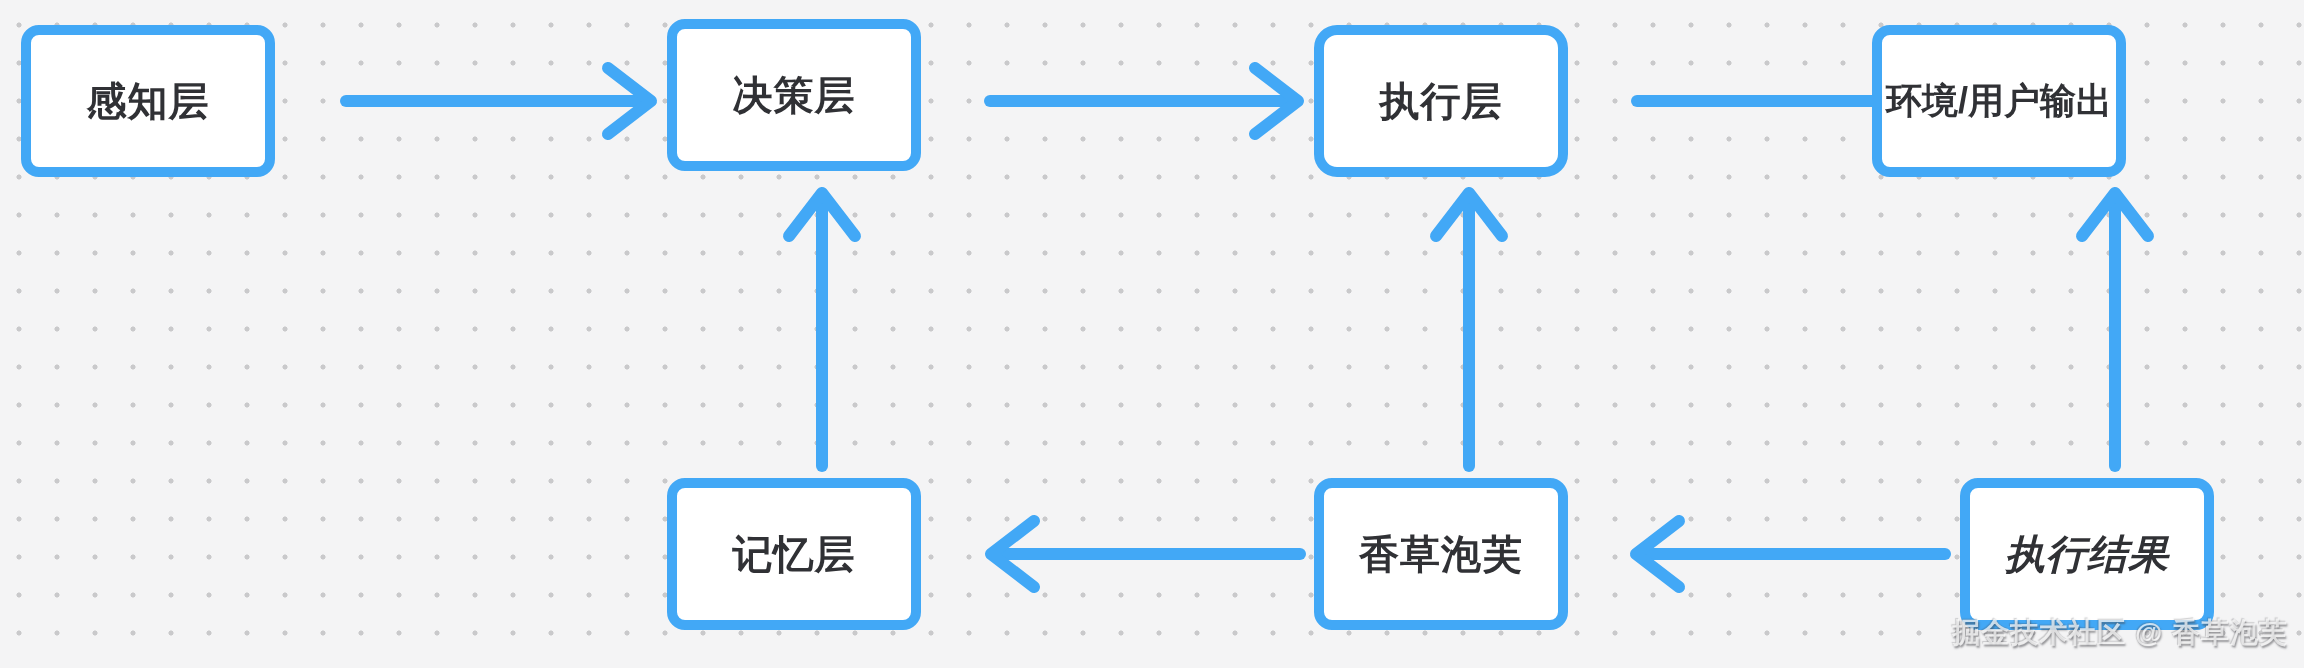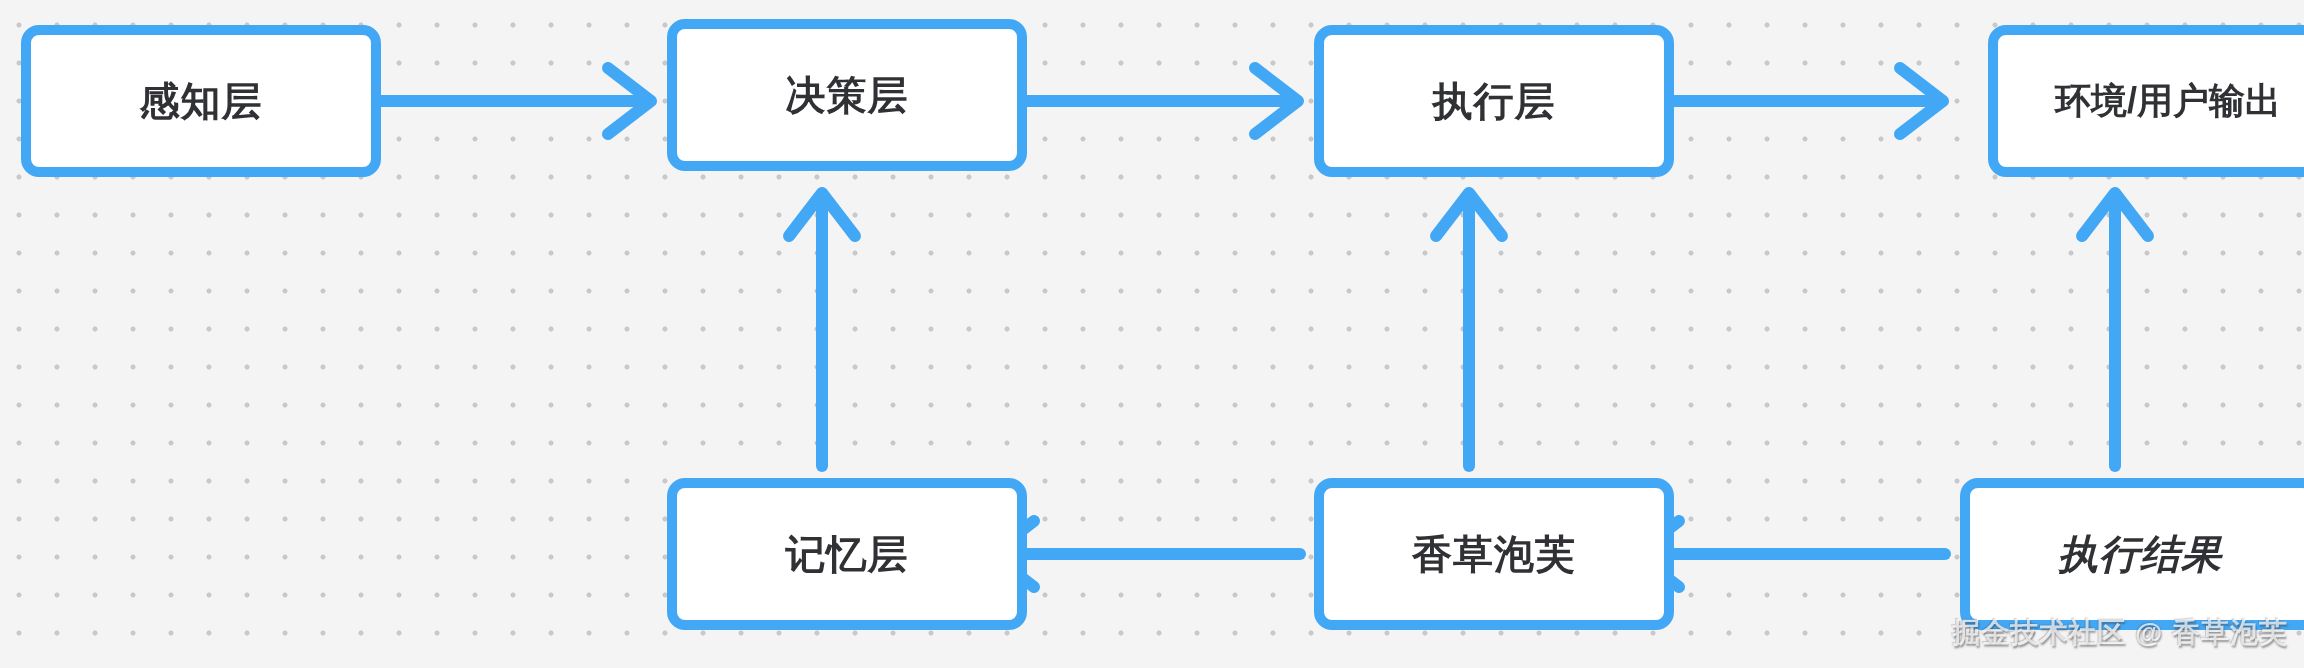--- a/index.html
+++ b/index.html
@@ -35,21 +35,21 @@
   .arrow {
     stroke: var(--accent);
     stroke-width: 12;
     stroke-linecap: round;
     stroke-linejoin: round;
     fill: none;
   }
 
   .node {
     position: absolute;
-    width: 360px;
+    width: 254px;
     height: 152px;
     background: var(--node_fill);
     border: 10px solid var(--accent);
     border-radius: 18px;
     display: flex;
     align-items: center;
     justify-content: center;
     z-index: 2;
   }
   .node .label {
@@ -57,22 +57,22 @@
     font-weight: 700;
     color: var(--text);
     letter-spacing: 1px;
     white-space: nowrap;
   }
   .node.small-label .label { font-size: 36px; letter-spacing: 0; }
 
   
   .node-perception { left: 21px;   top: 25px; }
   .node-decision   { left: 667px;  top: 19px; }
-  .node-execution  { left: 1314px; top: 25px; }
-  .node-env-output { left: 1988px; top: 25px; }
+  .node-execution  { left: 1314px; top: 25px; border-radius: 23px; }
+  .node-env-output { left: 1872px; top: 25px; }
   
   .node-memory     { left: 667px;  top: 478px; }
   .node-planning   { left: 1314px; top: 478px; }
   .node-exec-result{ left: 1960px; top: 478px; font-style: italic; }
 
   .watermark {
     position: absolute;
     right: 16px;
     top: 614px;
     z-index: 3;

